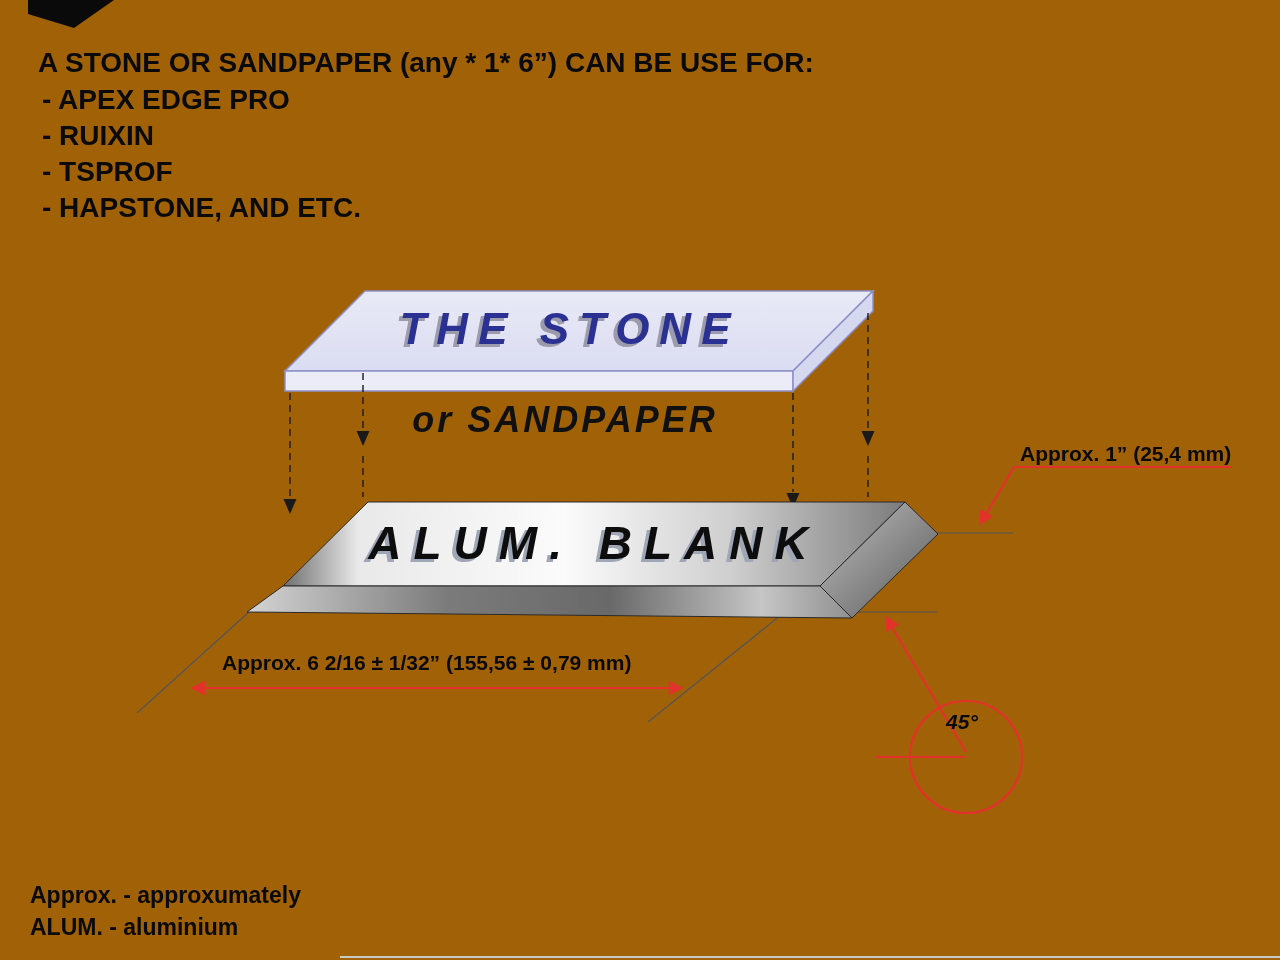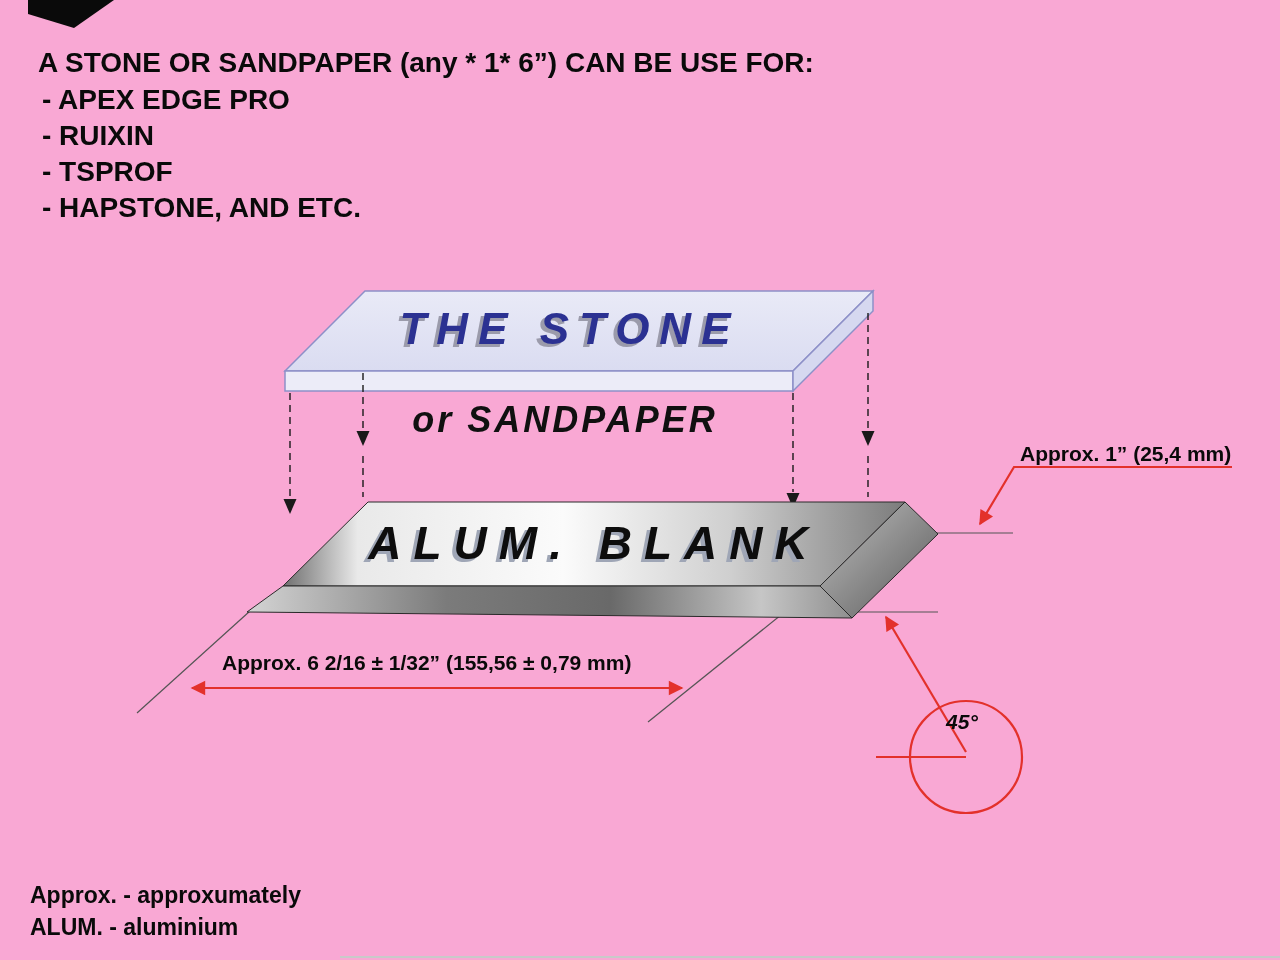--- a/index.html
+++ b/index.html
@@ -1,16 +1,16 @@
 <!DOCTYPE html>
 <html><head>
 <meta charset="utf-8">
 <style>
   html,body { margin:0; padding:0; background:#ffffff; }
-  #page { position:relative; width:1280px; height:960px; background:#f9a8d4; overflow:hidden; }
+  #page { position:relative; width:1280px; height:960px; background:#a16207; overflow:hidden; }
   svg { display:block; }
   text { font-family:"Liberation Sans", sans-serif; }
   .h      { font-weight:bold; font-size:28px; fill:#0a0a0a; }
   .dim    { font-weight:bold; font-size:21px; fill:#0a0a0a; }
   .foot   { font-weight:bold; font-size:23px; fill:#0a0a0a; }
   .stone-label { font-style:italic; font-weight:bold; font-size:44px; letter-spacing:10px; }
   .sand-label  { font-style:italic; font-weight:bold; font-size:36px; letter-spacing:3px; fill:#101010; }
   .blank-label { font-style:italic; font-weight:bold; font-size:46px; letter-spacing:12px; }
   .angle-label { font-style:italic; font-weight:bold; font-size:21px; fill:#0a0a0a; }
 </style>

